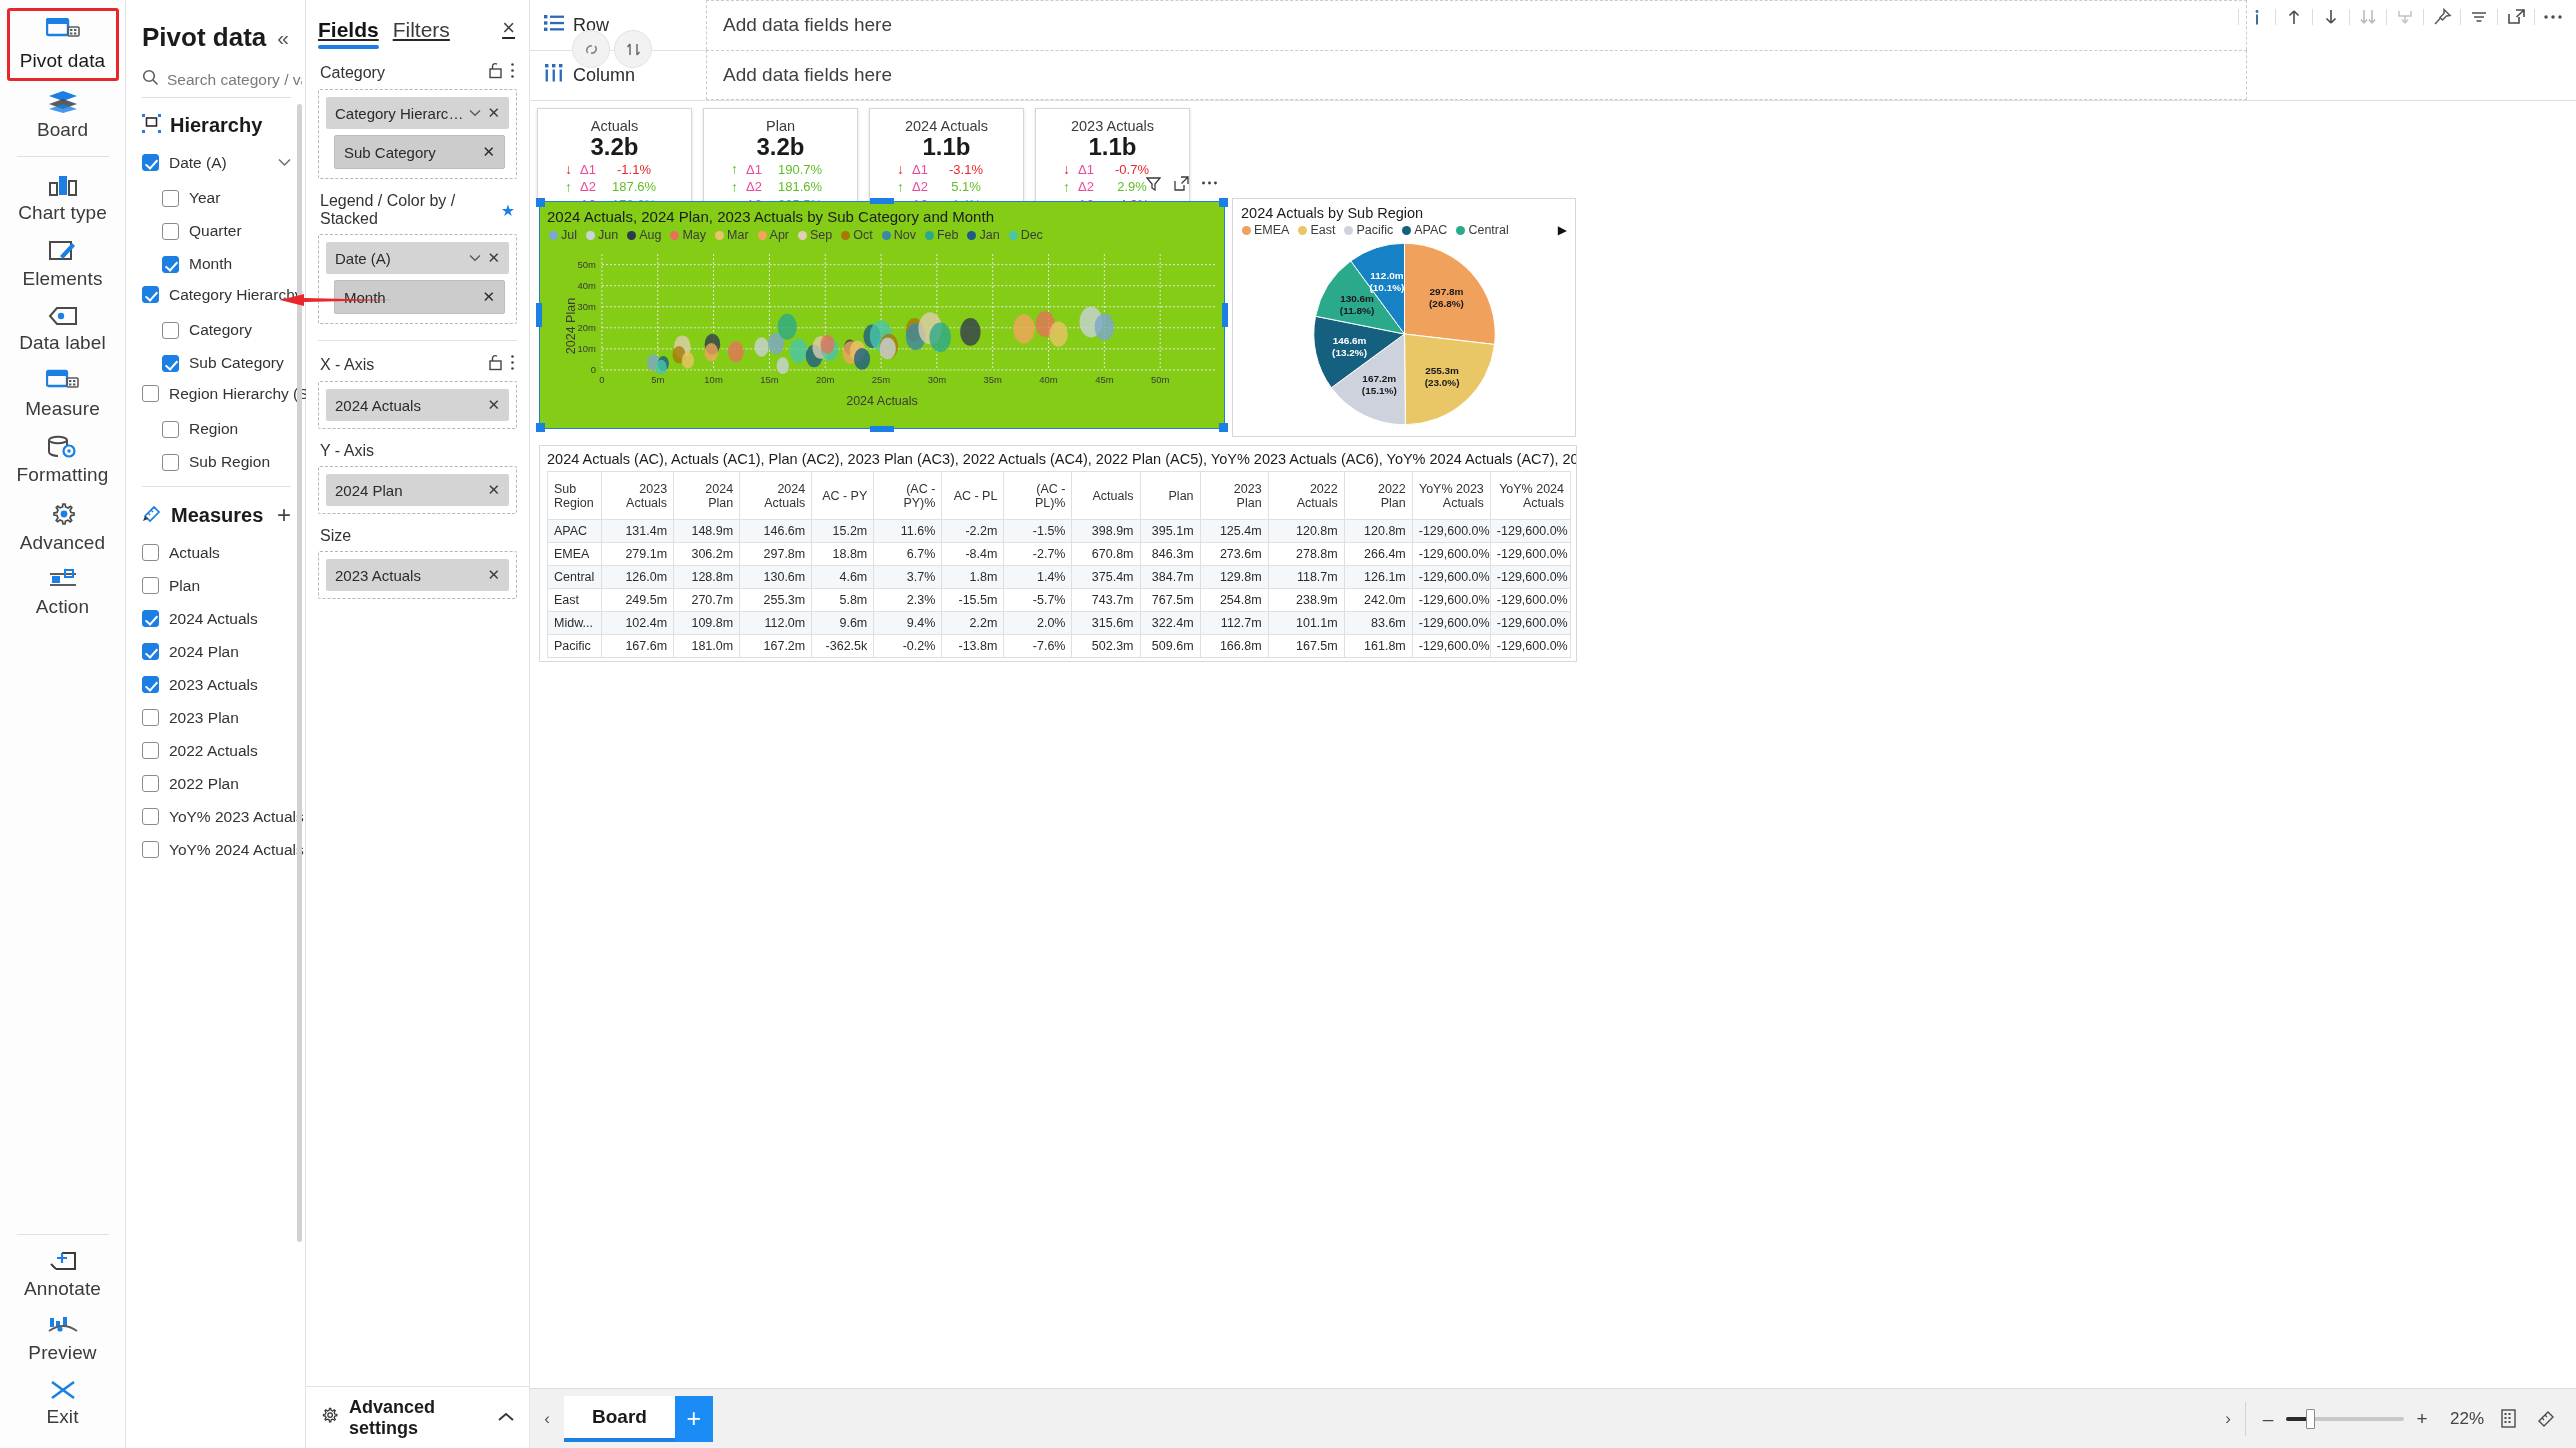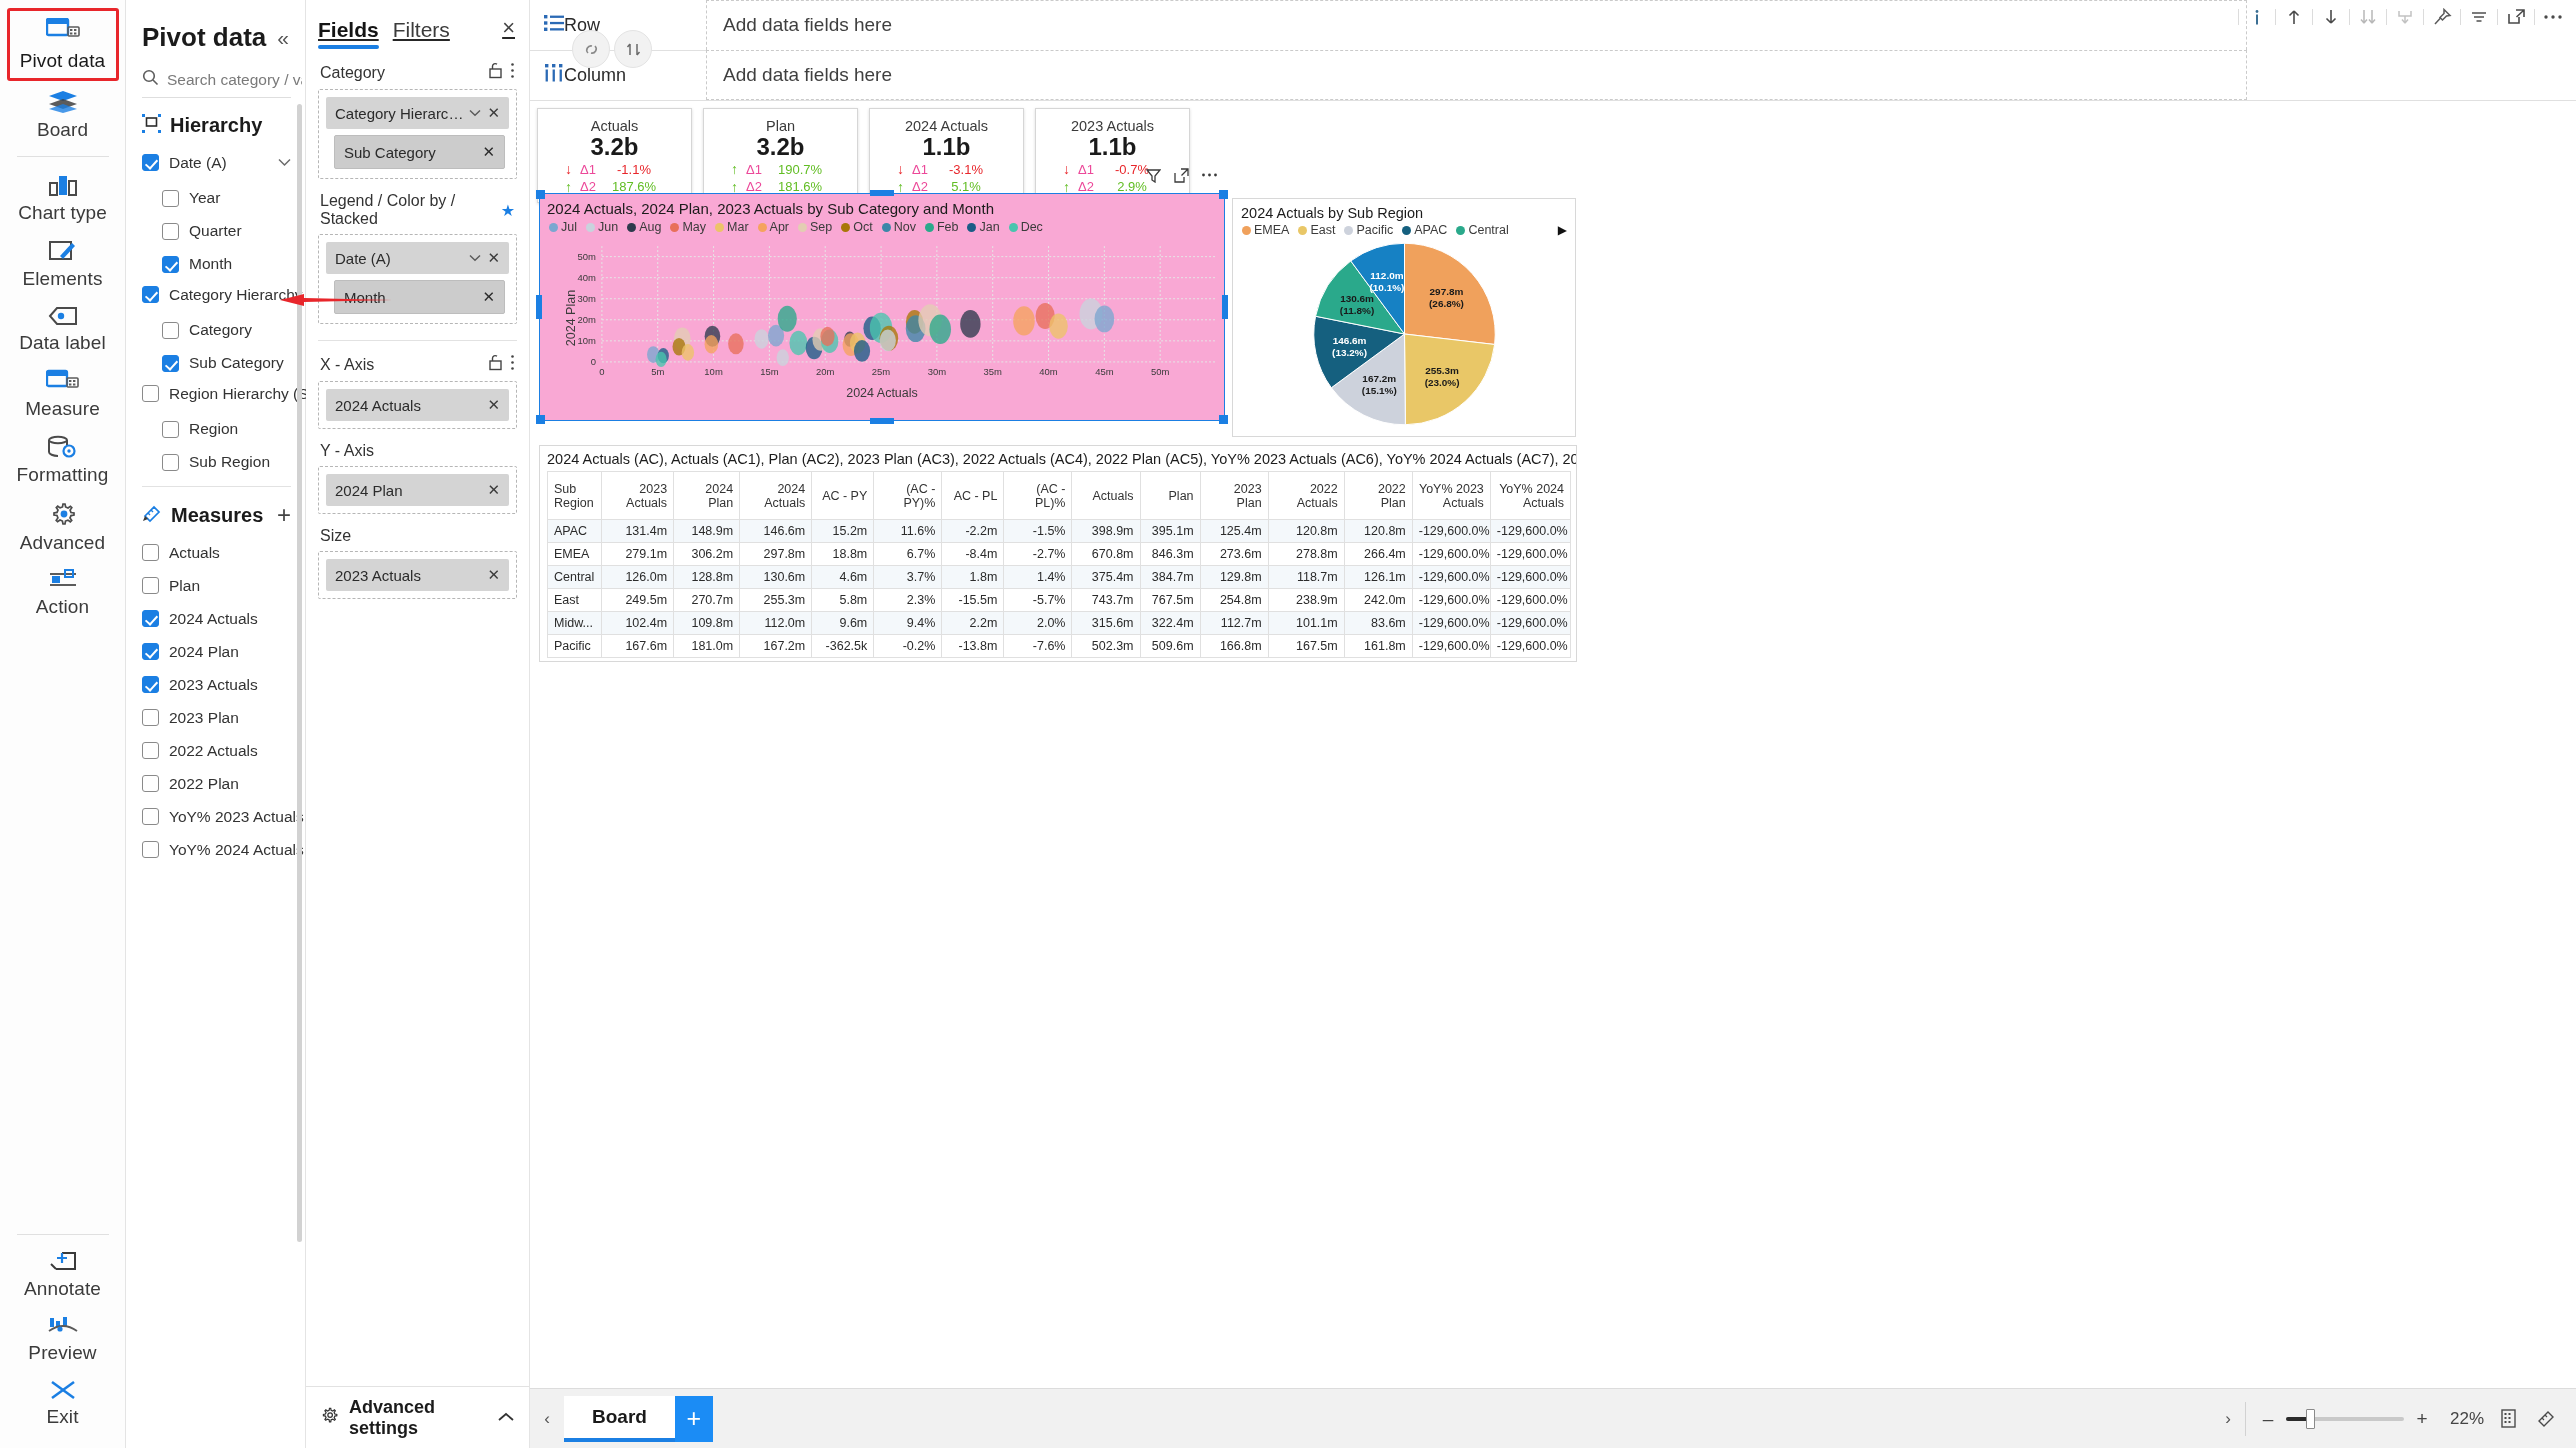--- a/index.html
+++ b/index.html
@@ -123,21 +123,21 @@
     gap: 10px; padding: 0 14px 0 14px; background: #fff; cursor: pointer;
   }
   .adv-label { font-size: 18px; font-weight: bold; color: #1b1b1b; flex: 1; }
   .red-arrow { position: absolute; left: -32px; top: 287px; z-index: 30; }
 
   
   .main { flex: 1 1 auto; position: relative; background: #fff; height: 1448px; display: flex; flex-direction: column; }
 
   .rc-bar { display: flex; height: 101px; border-bottom: 1px solid #e0e0e0; position: relative; }
   .rc-labels { width: 176px; flex: 0 0 176px; position: relative; }
-  .rc-lbl { display: flex; align-items: center; height: 50px; padding-left: 14px; }
+  .rc-lbl { display: flex; align-items: center; gap: 9px; height: 50px; padding-left: 14px; }
   .rc-lbl .rcl-text { font-size: 18px; color: #2b2b2b; }
   .rc-divider { position: absolute; left: 0; right: 0; top: 50px; height: 1px; background: #e0e0e0; }
   .rc-circles { position: absolute; left: 42px; top: 30px; display: flex; gap: 4px; z-index: 5; }
   .rc-circ {
     width: 38px; height: 38px; border-radius: 50%;
     background: #f2f2f2; border: 1px solid #e3e3e3;
     display: flex; align-items: center; justify-content: center; cursor: pointer;
   }
   .rc-drops { flex: 1 1 auto; display: flex; flex-direction: column; padding-right: 329px; }
   .rc-drop {
@@ -165,22 +165,22 @@
   .kpi-value { font-size: 24px; font-weight: bold; color: #1a1a1a; margin-top: -1px; }
   .kpi-delta { display: flex; align-items: center; gap: 6px; font-size: 13px; justify-content: flex-start; padding-left: 15px; line-height: 1.26; }
   .kpi-arrow { font-size: 14px; font-weight: bold; width: 11px; }
   .kpi-dl { color: #ec4899; width: 22px; text-align: left; }
   .kpi-dv { width: 52px; }
   .up { color: #61bd23; }
   .down { color: #e8262b; }
 
   
   .bubble-panel {
-    position: absolute; left: 9px; top: 92px; width: 686px; height: 228px;
-    border: 1.5px solid #1b7fe3; background: #f9a8d4;
+    position: absolute; left: 9px; top: 100px; width: 686px; height: 228px;
+    border: 1.5px solid #1b7fe3; background: #84cc16;
   }
   .sel-handle { position: absolute; background: #1b7fe3; }
   .chart-tools {
     position: absolute; right: 4px; top: -30px; display: flex; align-items: center; gap: 6px;
   }
   .chart-tools .ct { width: 22px; height: 22px; display: flex; align-items: center; justify-content: center; cursor: pointer; }
   .bp-title { font-size: 15px; color: #1c1c1c; padding: 6px 0 3px 7px; }
   .bp-legend { display: flex; flex-wrap: wrap; gap: 9px; padding: 0 7px 4px 9px; }
   .lg-item { display: flex; align-items: center; gap: 3px; font-size: 12.5px; color: #3b3b3b; }
   .lg-dot { width: 9px; height: 9px; border-radius: 50%; }

